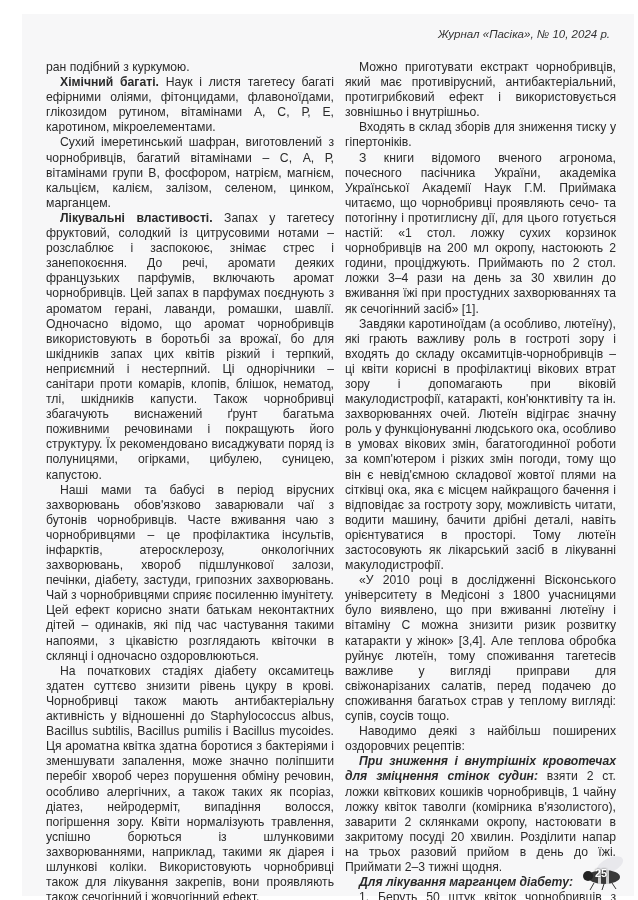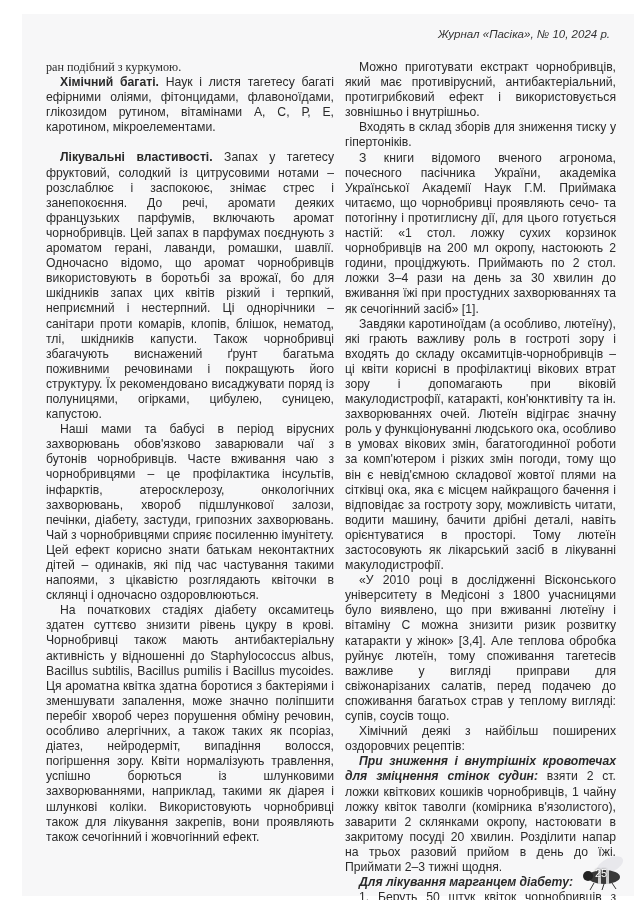--- a/index.html
+++ b/index.html
@@ -19,55 +19,56 @@
       font-style: italic; font-size: 11.5px; color: #333;
     }
     .col {
       position: absolute; top: 46px;
       font-size: 12.2px; line-height: 15.1px;
       text-align: justify; hyphens: manual;
     }
     .col.left { left: 24px; width: 288px; }
     .col.right { left: 323px; width: 271px; }
     .col p { margin: 0; text-indent: 14px; }
-    .col p.noindent { text-indent: 0; font-family: Liberation Serif, serif; }
-    .col p.gap { margin-top: 15px; }
+    .col p.noindent { text-indent: 0; }
+    .col p.gap { }
     .b { font-weight: bold; }
     .bi { font-weight: bold; font-style: italic; }
     .bee {
       position: absolute; left: 580px; top: 855px; width: 48px; height: 36px;
     }
     .pagenum {
       position: absolute; left: 595px; top: 867px;
-      font-size: 11px; font-weight: normal; color: #fff;
+      font-size: 11px; font-weight: bold; color: #fff;
       text-shadow: 0 0 2px #333;
       text-align: right;
     }
   </style>
 </head>
 <body>
 
 <div class="page">
   <div class="header">Журнал «Пасіка», № 10, 2024 р.</div>
 
   <div class="col left">
     <p class="noindent"><span>ран подібний з куркумою.</span></p>
     <p><span class="b">Хімічний багаті.</span><span> Наук і листя тагетесу багаті ефірними оліями, фітонцидами, флавоноїдами, глікозидом рутином, вітамінами А, С, Р, Е, каротином, мікроелементами.</span></p>
+    <p><span>Сухий імеретинський шафран, виготовлений з чорнобривців, багатий вітамінами – С, А, Р, вітамінами групи В, фосфором, натрієм, магнієм, кальцієм, калієм, залізом, селеном, цинком, марганцем.</span></p>
     <p class="gap"><span class="b">Лікувальні властивості.</span><span> Запах у тагетесу фруктовий, солодкий із цитрусовими нотами – розслаблює і заспокоює, знімає стрес і занепокоєння. До речі, аромати деяких французьких парфумів, включають аромат чорнобривців. Цей запах в парфумах поєднують з ароматом герані, лаванди, ромашки, шавлії. Одночасно відомо, що аромат чорнобривців використовують в боротьбі за врожаї, бо для шкідників запах цих квітів різкий і терпкий, неприємний і нестерпний. Ці однорічники – санітари проти комарів, клопів, блішок, нематод, тлі, шкідників капусти. Також чорнобривці збагачують виснажений ґрунт багатьма поживними речовинами і покращують його структуру. Їх рекомендовано висаджувати поряд із полуницями, огірками, цибулею, суницею, капустою.</span></p>
     <p><span>Наші мами та бабусі в період вірусних захворювань обов'язково заварювали чаї з бутонів чорнобривців. Часте вживання чаю з чорнобривцями – це профілактика інсультів, інфарктів, атеросклерозу, онкологічних захворювань, хвороб підшлункової залози, печінки, діабету, застуди, грипозних захворювань. Чай з чорнобривцями сприяє посиленню імунітету. Цей ефект корисно знати батькам неконтактних дітей – одинаків, які під час частування такими напоями, з цікавістю розглядають квіточки в склянці і одночасно оздоровлюються.</span></p>
     <p><span>На початкових стадіях діабету оксамитець здатен суттєво знизити рівень цукру в крові. Чорнобривці також мають антибактеріальну активність у відношенні до Staphylococcus albus, Bacillus subtilis, Bacillus pumilis і Bacillus mycoides. Ця ароматна квітка здатна боротися з бактеріями і зменшувати запалення, може значно поліпшити перебіг хвороб через порушення обміну речовин, особливо алергічних, а також таких як псоріаз, діатез, нейродерміт, випадіння волосся, погіршення зору. Квіти нормалізують травлення, успішно борються із шлунковими захворюваннями, наприклад, такими як діарея і шлункові коліки. Використовують чорнобривці також для лікування закрепів, вони проявляють також сечогінний і жовчогінний ефект.</span></p>
   </div>
 
   <div class="col right">
     <p><span>Можно приготувати екстракт чорнобривців, який має противірусний, антибактеріальний, протигрибковий ефект і використовується зовнішньо і внутрішньо.</span></p>
     <p><span>Входять в склад зборів для зниження тиску у гіпертоніків.</span></p>
     <p><span>З книги відомого вченого агронома, почесного пасічника України, академіка Української Академії Наук Г.М. Приймака читаємо, що чорнобривці проявляють сечо- та потогінну і протиглисну дії, для цього готується настій: «1 стол. ложку сухих корзинок чорнобривців на 200 мл окропу, настоюють 2 години, проціджують. Приймають по 2 стол. ложки 3–4 рази на день за 30 хвилин до вживання їжі при простудних захворюваннях та як сечогінний засіб» [1].</span></p>
     <p><span>Завдяки каротиноїдам (а особливо, лютеїну), які грають важливу роль в гостроті зору і входять до складу оксамитців-чорнобривців – ці квіти корисні в профілактиці вікових втрат зору і допомагають при віковій макулодистрофії, катаракті, кон'юнктивіту та ін. захворюваннях очей. Лютеїн відіграє значну роль у функціонуванні людського ока, особливо в умовах вікових змін, багатогодинної роботи за комп'ютером і різких змін погоди, тому що він є невід'ємною складової жовтої плями на сітківці ока, яка є місцем найкращого бачення і відповідає за гостроту зору, можливість читати, водити машину, бачити дрібні деталі, навіть орієнтуватися в просторі. Тому лютеїн застосовують як лікарський засіб в лікуванні макулодистрофії.</span></p>
     <p><span>«У 2010 році в дослідженні Вісконського університету в Медісоні з 1800 учасницями було виявлено, що при вживанні лютеїну і вітаміну С можна знизити ризик розвитку катаракти у жінок» [3,4]. Але теплова обробка руйнує лютеїн, тому споживання тагетесів важливе у вигляді приправи для свіжонарізаних салатів, перед подачею до споживання багатьох страв у теплому вигляді: супів, соусів тощо.</span></p>
-    <p><span>Хімічний деякі з найбільш поширених оздоровчих рецептів:</span></p>
+    <p><span>Наводимо деякі з найбільш поширених оздоровчих рецептів:</span></p>
     <p><span class="bi">При зниження і внутрішніх кровотечах для зміцнення стінок судин:</span><span> взяти 2 ст. ложки квіткових кошиків чорнобривців, 1 чайну ложку квіток таволги (комірника в'язолистого), заварити 2 склянками окропу, настоювати в закритому посуді 20 хвилин. Розділити напар на трьох разовий прийом в день до їжі. Приймати 2–3 тижні щодня.</span></p>
     <p><span class="bi">Для лікування марганцем діабету:</span></p>
     <p><span>1. Беруть 50 штук квіток чорнобривців з темним відтінком, заливають 0,5 л горілки, настоюють тиждень. Вживають цю настоянку по 1 чайній ложці 3 рази на день перед їжею</span></p>
   </div>
 </div>
 
 <svg class="bee" viewBox="0 0 48 36">
   <ellipse cx="30" cy="10" rx="14" ry="7" fill="#e4e4e8" opacity="0.8" transform="rotate(-25 30 10)"></ellipse>
   <ellipse cx="24" cy="22" rx="16" ry="7" fill="#3a3a3a"></ellipse>
   <rect x="18" y="15" width="3" height="14" fill="#cfcfcf"></rect>

